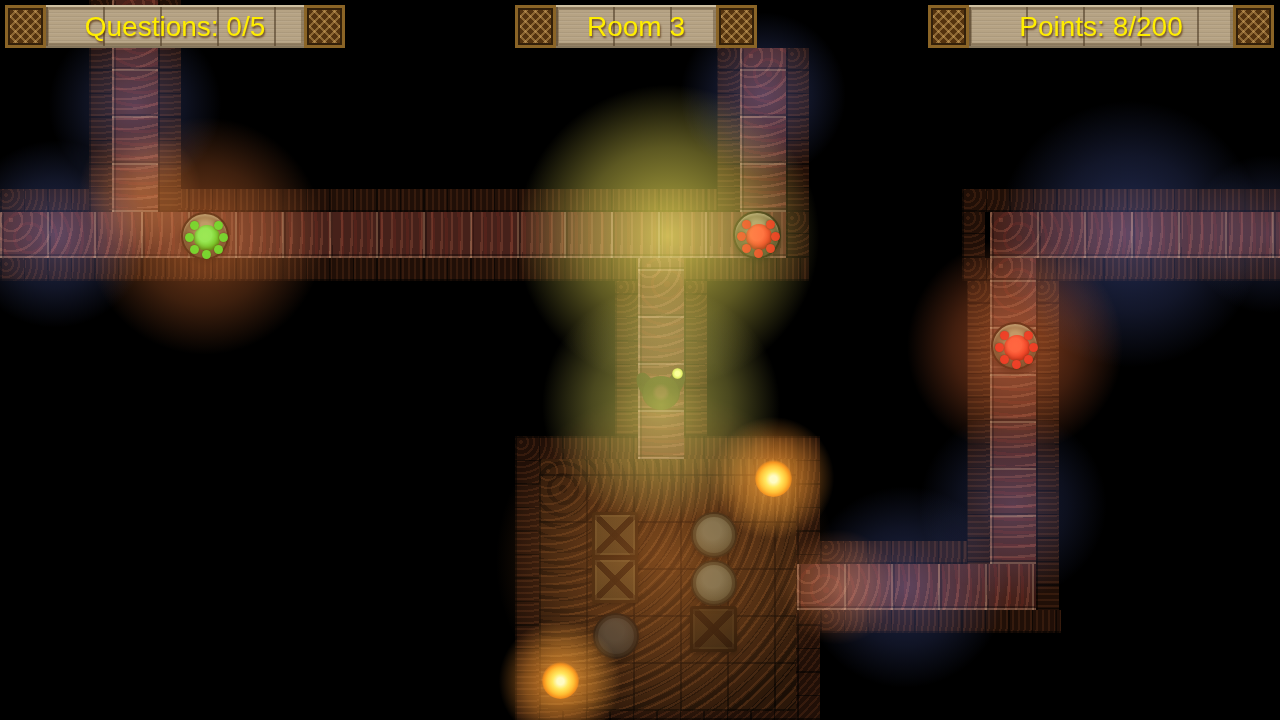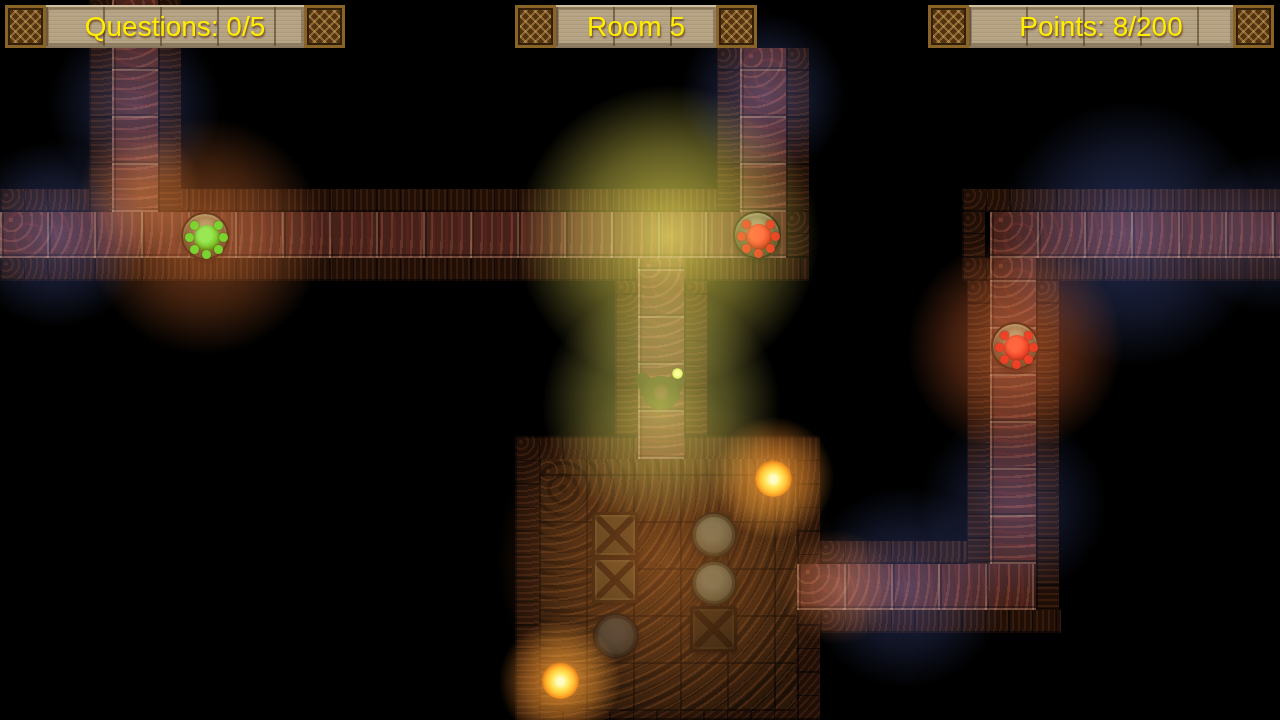--- a/index.html
+++ b/index.html
@@ -82,21 +82,21 @@
   <div class="hud" style="left:5px;width:340px">
     <div class="cap"></div>
     <div class="mid">
       <span class="htext" style="color: rgb(255, 238, 0);">Questions: 0/5</span>
     </div>
     <div class="cap"></div>
   </div>
   <div class="hud" style="left:515px;width:242px">
     <div class="cap"></div>
     <div class="mid">
-      <span class="htext" style="color: rgb(255, 238, 0);">Room 5</span>
+      <span class="htext" style="color: rgb(255, 238, 0);">Room 3</span>
     </div>
     <div class="cap"></div>
   </div>
   <div class="hud" style="left:928px;width:346px">
     <div class="cap"></div>
     <div class="mid">
       <span class="htext" style="color: rgb(255, 238, 0);">Points: 8/200</span>
     </div>
     <div class="cap"></div>
   </div>

